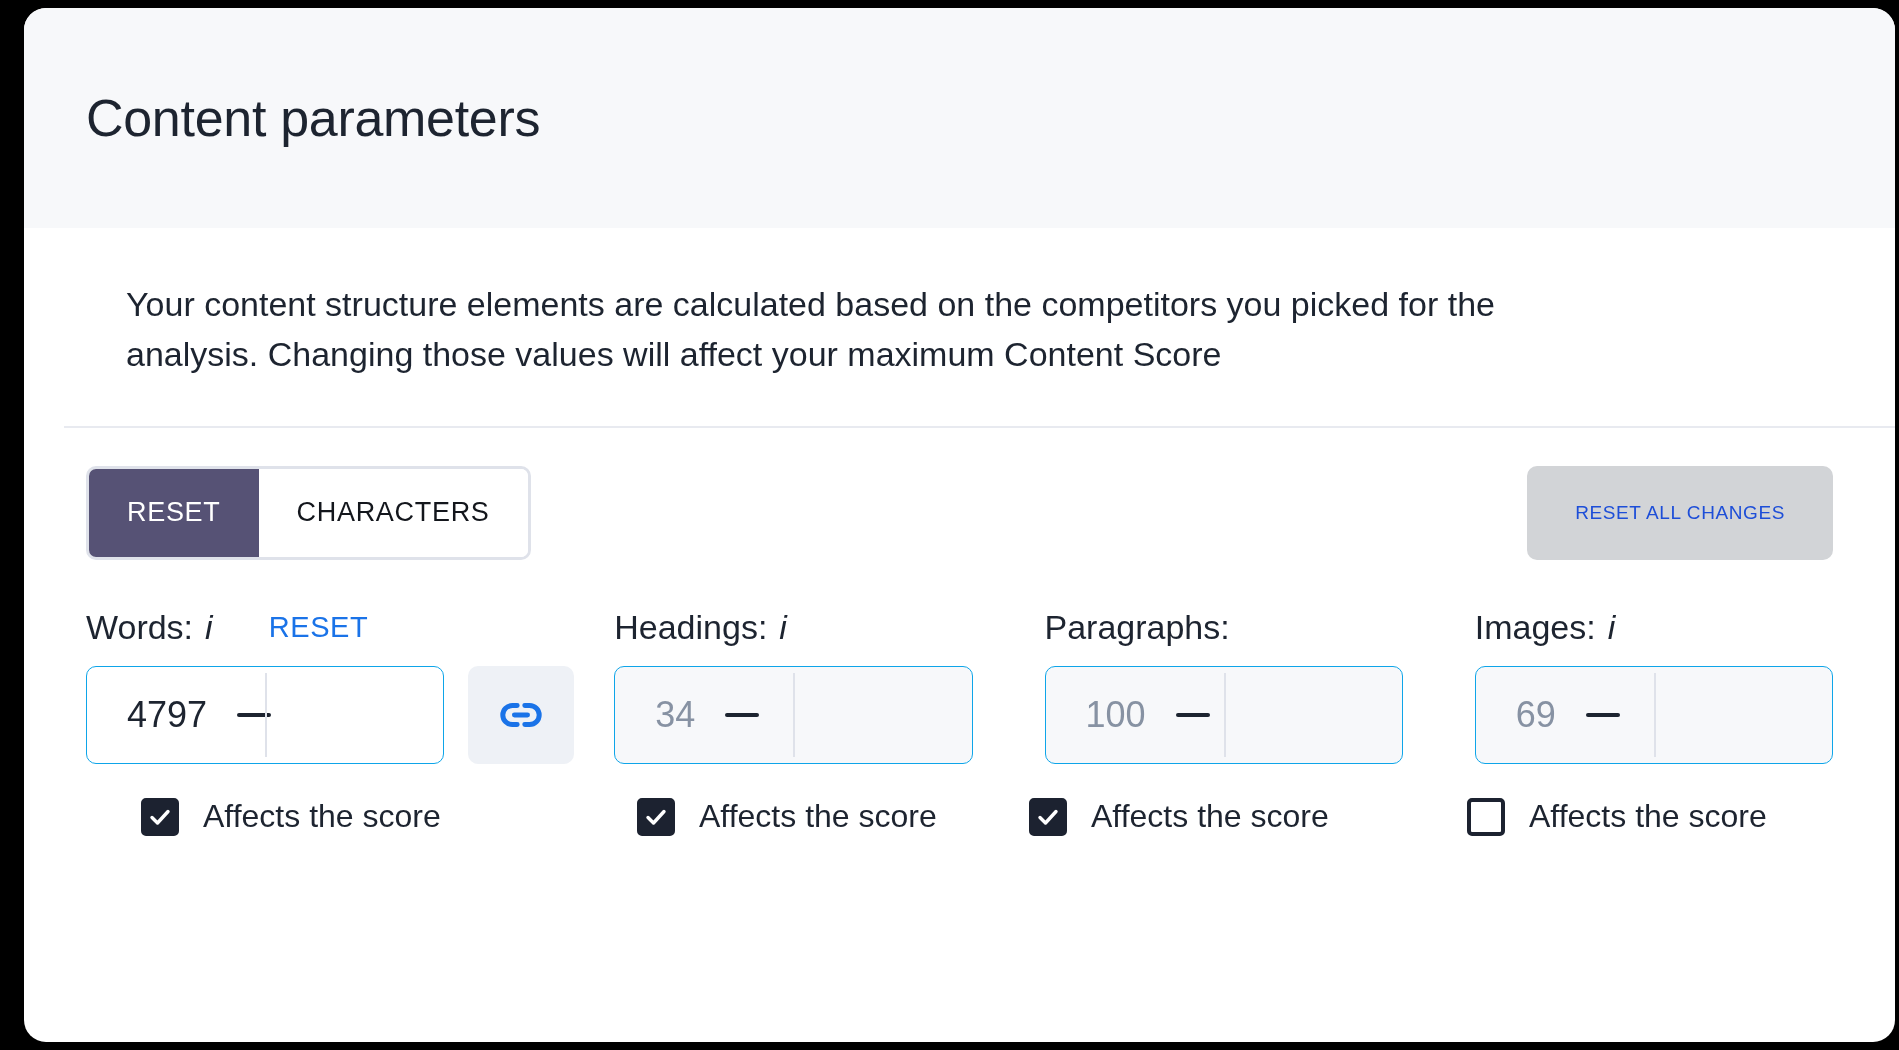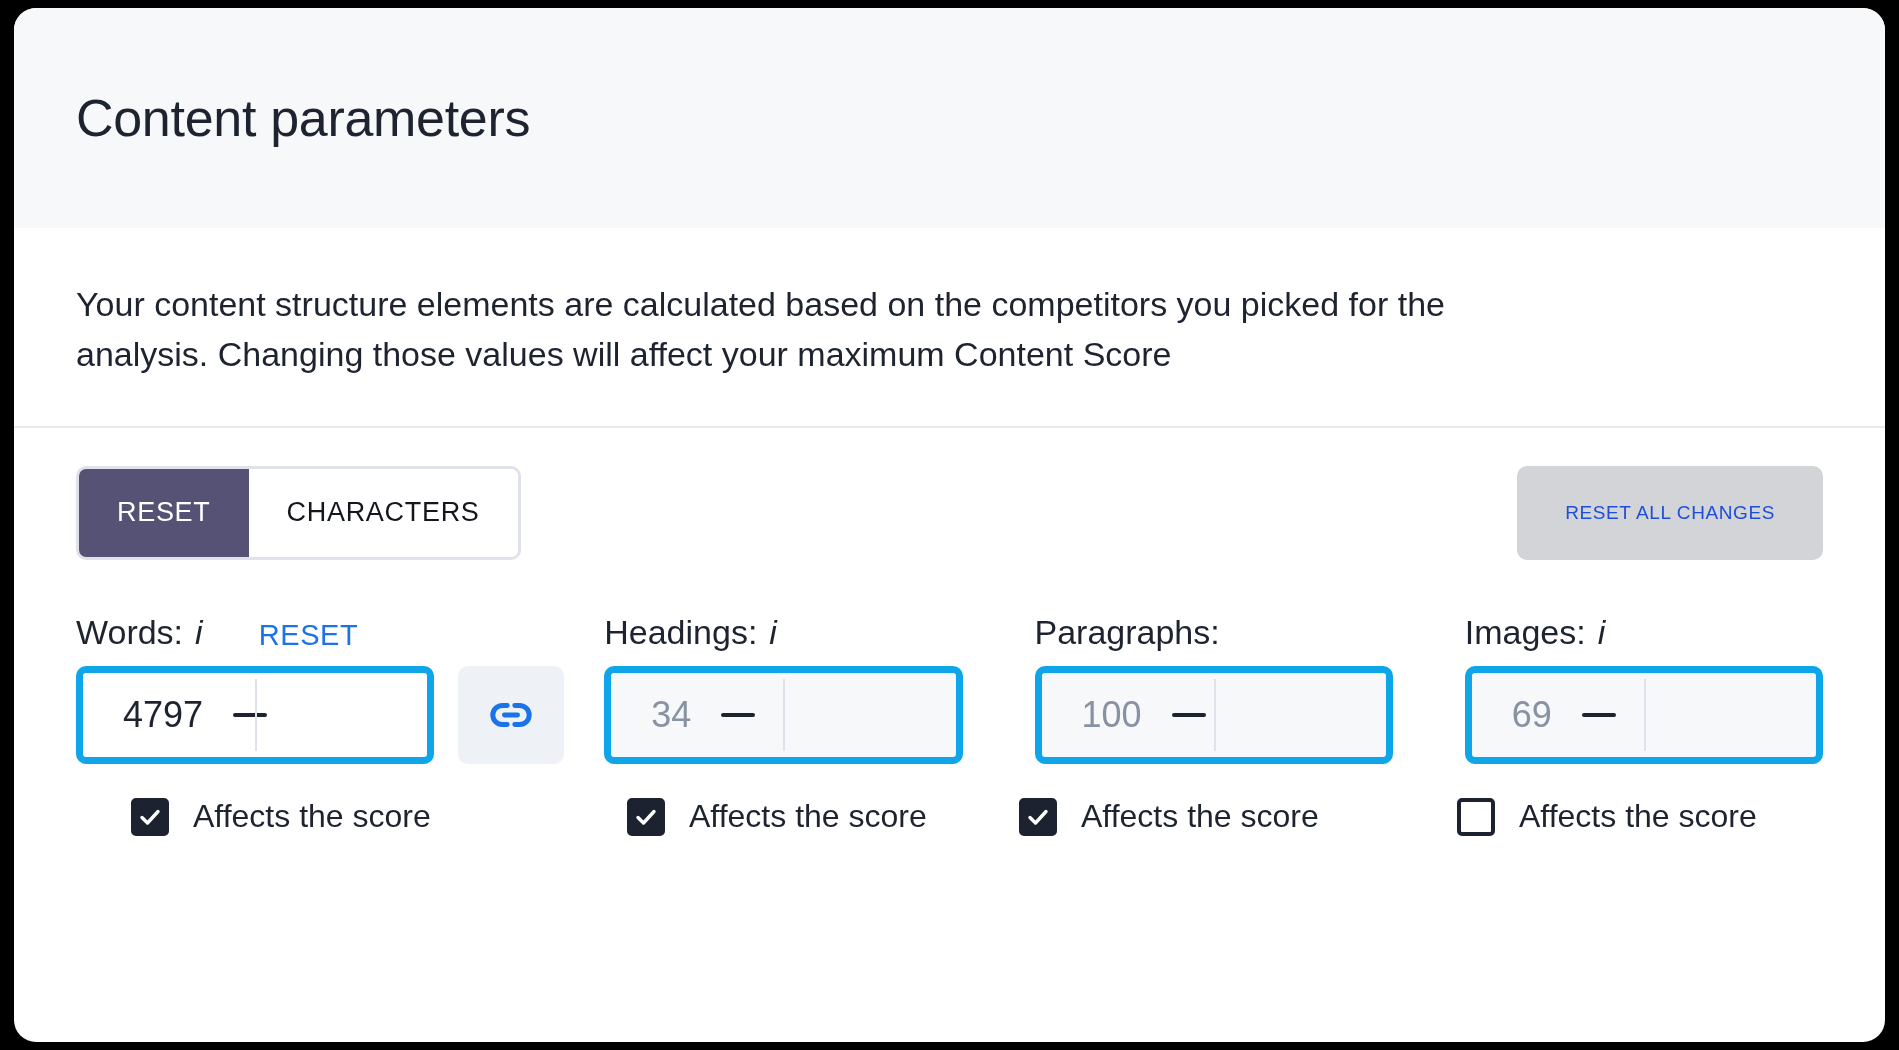--- a/index.html
+++ b/index.html
@@ -9,21 +9,21 @@
   }
   body {
     width: 1899px;
     height: 1050px;
     font-family: "Liberation Sans", sans-serif;
     overflow: hidden;
   }
 
   .card {
     position: absolute;
-    left: 14px;
+    left: 24px;
     top: 8px;
     width: 1871px;
     height: 1034px;
     background: #ffffff;
     border-radius: 22px;
     overflow: hidden;
     box-sizing: border-box;
   }
 
   
@@ -39,20 +39,21 @@
     font-size: 52px;
     font-weight: 400;
     color: #1d2430;
     letter-spacing: -0.3px;
   }
 
   
   .desc-section {
     padding: 52px 62px 46px 62px;
     border-bottom: 2px solid #e8eaf0;
+    margin-left: 40px;
   }
   .desc-text {
     font-size: 34px;
     line-height: 1.47;
     color: #1d2430;
     max-width: 1455px;
     font-weight: 400;
   }
 
   
@@ -120,21 +121,21 @@
     flex-direction: column;
   }
   .col-words   { width: 366px; }
   .col-link    { width: 106px; margin-left: 24px; }
   .col-head    { width: 366px; margin-left: 40px; }
   .col-para    { width: 366px; margin-left: 72px; }
   .col-img     { width: 366px; margin-left: 72px; }
 
   .field-label-row {
     display: flex;
-    align-items: flex-end;
+    align-items: center;
     height: 48px;
     white-space: nowrap;
   }
   .field-label {
     font-size: 34px;
     color: #1d2430;
   }
   .info-icon {
     font-style: italic;
     font-size: 34px;
@@ -146,21 +147,21 @@
     color: #1a73e8;
     font-size: 29px;
     letter-spacing: 0.6px;
     margin-left: 56px;
     cursor: pointer;
   }
 
   .stepper {
     position: relative;
     height: 98px;
-    border: 7px solid #0ea5e9;
+    border: 1px solid #0ea5e9;
     border-radius: 10px;
     box-sizing: border-box;
     display: flex;
     align-items: center;
     margin-top: 14px;
   }
   .stepper.enabled { background: #ffffff; }
   .stepper.disabled { background: #f7f8fa; }
 
   .stepper-value {

